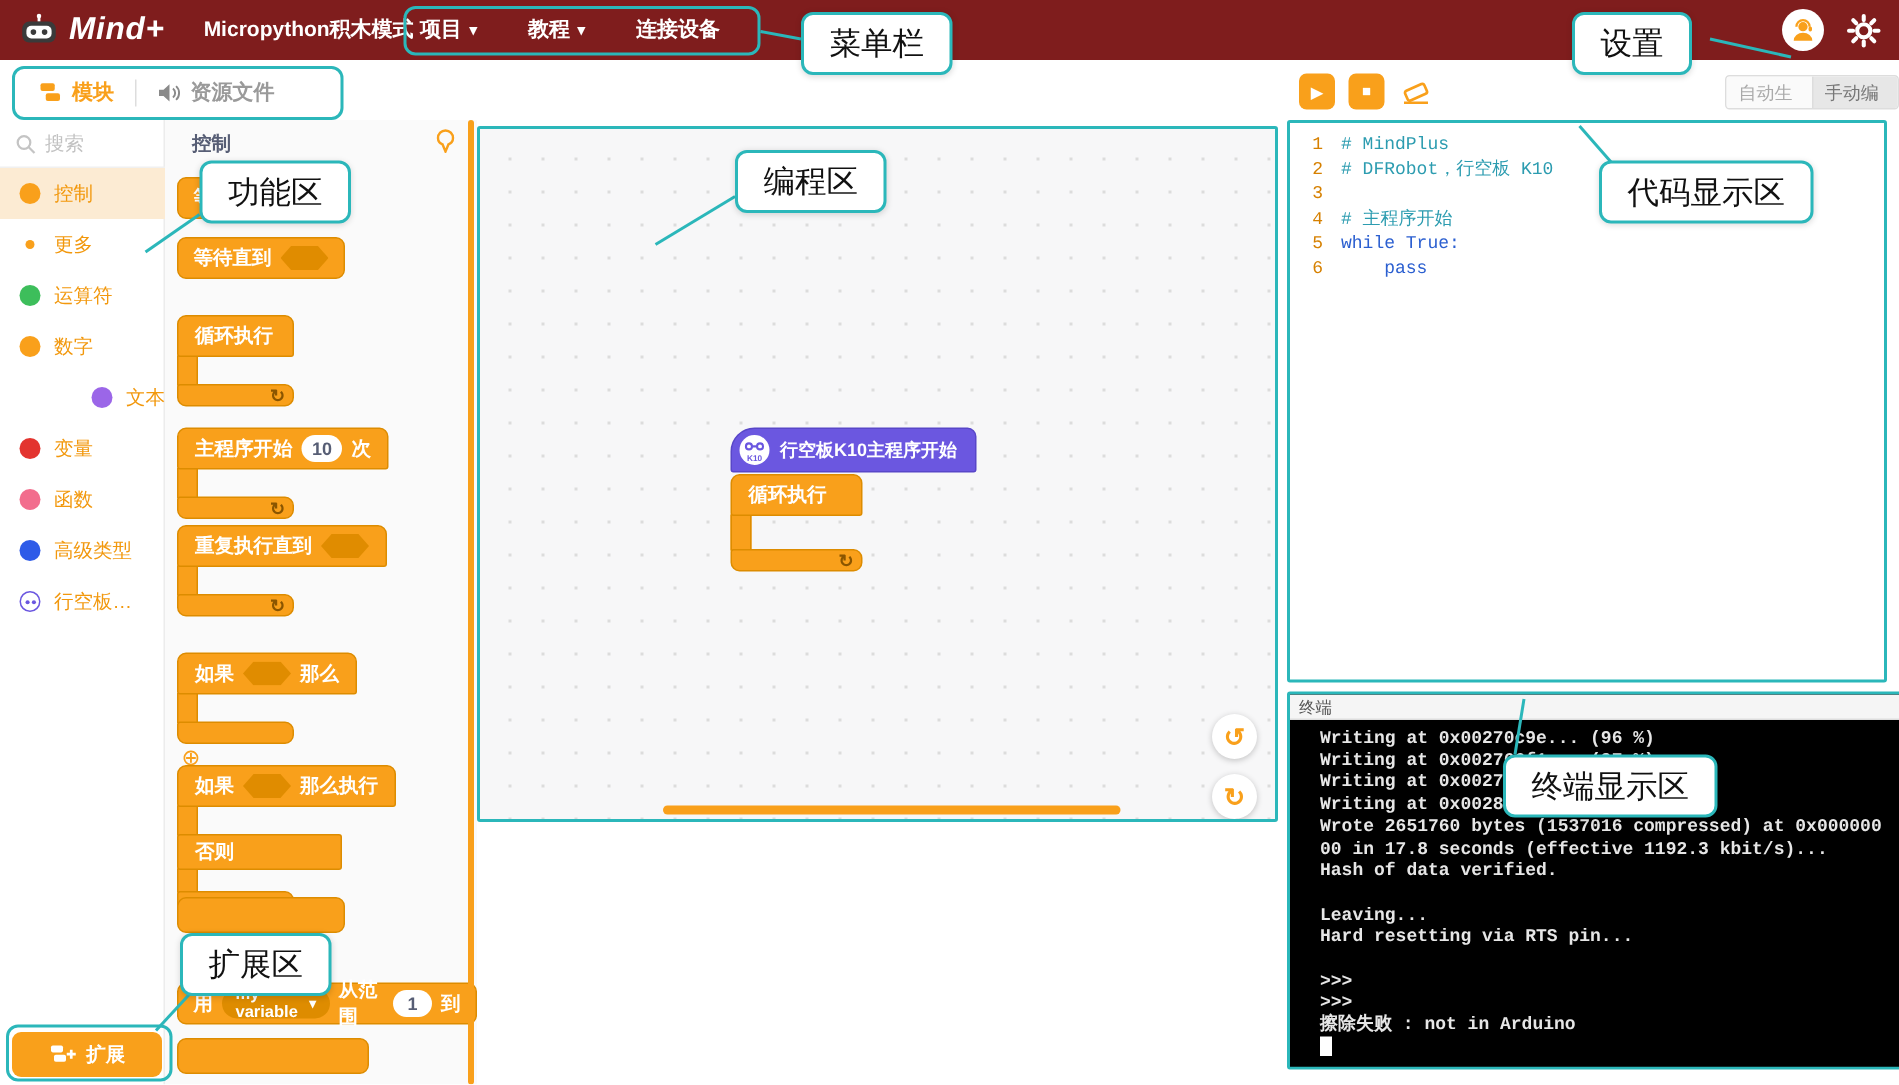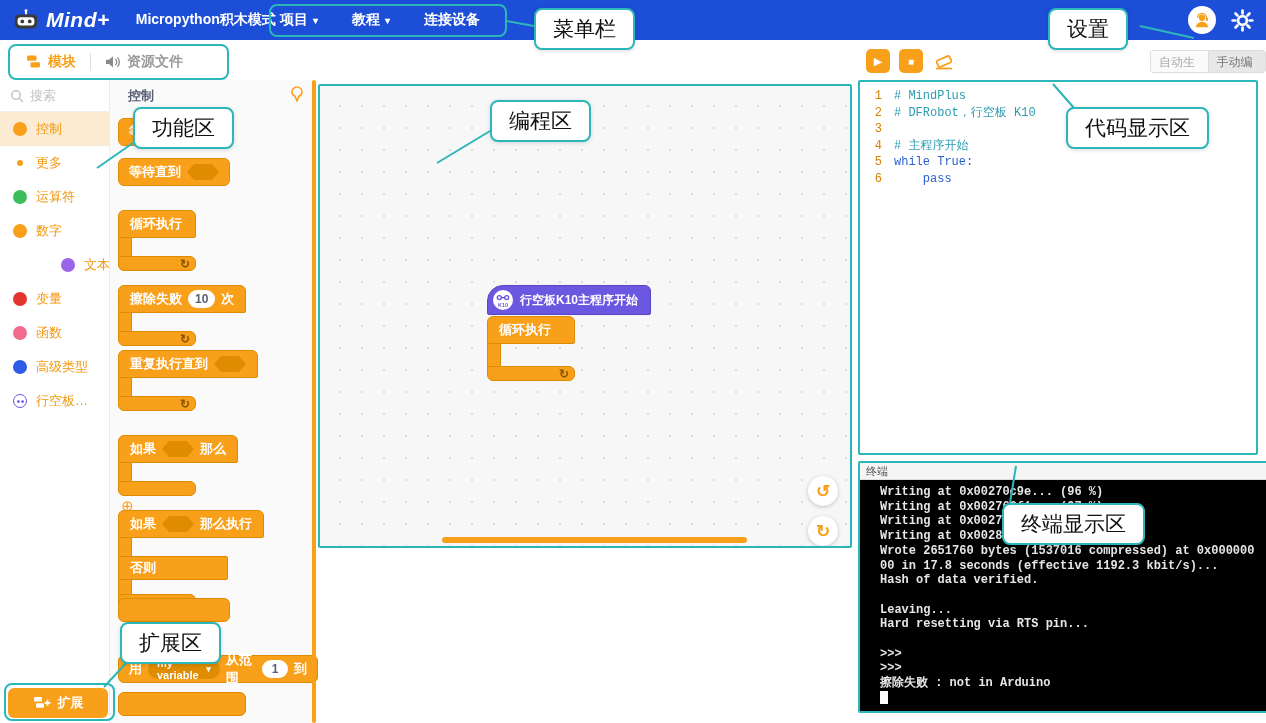--- a/index.html
+++ b/index.html
@@ -7,21 +7,21 @@
   body {
     position: relative;
     font-family: "Liberation Sans", sans-serif;
     background: #fff;
     overflow: hidden;
   }
 
   
   .topbar {
     position:absolute; left:0; top:0; width:1266px; height:40px;
-    background:#1d4ed8; display:flex; align-items:center; color:#fff; z-index:10;
+    background:#7f1d1d; display:flex; align-items:center; color:#fff; z-index:10;
   }
   .logo { display:flex; align-items:center; gap:6px; margin-left:12px; }
   .logo-text { font-size:21px; font-weight:bold; font-style:italic; letter-spacing:.5px; }
   .mode-label { margin-left:26px; font-size:14px; font-weight:bold; }
   .menus { position:absolute; left:280px; top:0; height:40px; display:flex; align-items:center; gap:34px; font-size:14px; }
   .menu-item { display:flex; align-items:center; gap:5px; cursor:pointer; font-weight:bold; }
   .menu-item .caret { font-size:10px; }
   .top-icons { position:absolute; right:10px; top:6px; display:flex; align-items:center; gap:12px; }
   .circle-white { width:28px; height:28px; border-radius:50%; background:#fff; display:flex; align-items:center; justify-content:center; }
   .gear-wrap { width:28px; height:28px; display:flex; align-items:center; justify-content:center; }
@@ -287,21 +287,21 @@
         <span>循环执行</span>
       </div>
     <div class="c-spine"></div>
     <div class="c-arm">
         <span class="loop-arrow">↻</span>
       </div>
   </div>
 
   <div class="cblock" style="left:8px;top:205px;">
     <div class="c-top">
-      <span>擦除失败</span>
+      <span>主程序开始</span>
       <span class="oval">10</span>
       <span>次</span>
     </div>
     <div class="c-spine"></div>
     <div class="c-arm">
         <span class="loop-arrow">↻</span>
       </div>
   </div>
 
   <div class="cblock" style="left:8px;top:270px;">

